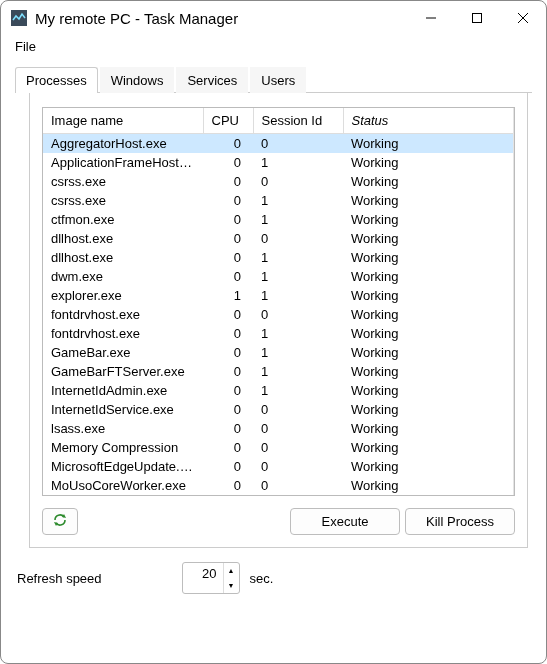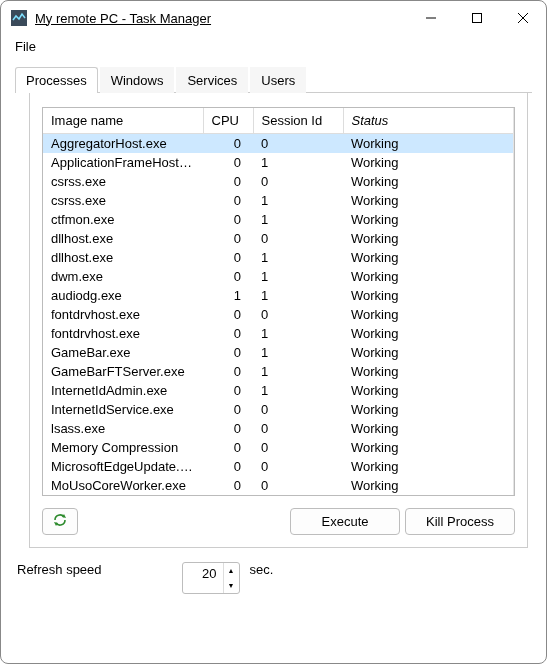--- a/index.html
+++ b/index.html
@@ -22,21 +22,21 @@
     display: flex;
     align-items: center;
     height: 34px;
     padding: 0 0 0 10px;
   }
   .titlebar .app-icon {
     width: 16px; height: 16px;
     margin-right: 8px;
     display: inline-flex; align-items: center; justify-content: center;
   }
-  .titlebar .title { flex: 0 0 auto; font-size: 13px; text-decoration: underline; }
+  .titlebar .title { flex: 0 0 auto; font-size: 15px; }
   .titlebar .spacer { flex: 1 1 auto; }
   .win-btn {
     width: 46px; height: 34px;
     display: flex; align-items: center; justify-content: center;
     font-size: 14px;
   }
   .win-btn svg { display: block; }
   
   .menubar {
     padding: 2px 10px 6px 10px;
@@ -149,21 +149,21 @@
     border-radius: 4px;
     padding: 5px 0;
     font-size: 13px;
     text-align: center;
     min-width: 110px;
   }
   .btn.small { min-width: 36px; padding: 4px 6px; }
   
   .footer {
     display: flex;
-    align-items: flex-start;
+    align-items: center;
     gap: 10px;
     padding: 14px 16px 18px 16px;
     font-size: 13px;
   }
   .spinner {
     display: inline-flex;
     align-items: stretch;
     border: 1px solid #bdbdbd;
     border-radius: 3px;
     overflow: hidden;
@@ -290,21 +290,21 @@
                 <td class="c-sid">1</td>
                 <td class="c-status">Working</td>
               </tr>
               <tr>
                 <td class="c-name">dwm.exe</td>
                 <td class="c-cpu">0</td>
                 <td class="c-sid">1</td>
                 <td class="c-status">Working</td>
               </tr>
               <tr>
-                <td class="c-name">audiodg.exe</td>
+                <td class="c-name">explorer.exe</td>
                 <td class="c-cpu">1</td>
                 <td class="c-sid">1</td>
                 <td class="c-status">Working</td>
               </tr>
               <tr>
                 <td class="c-name">fontdrvhost.exe</td>
                 <td class="c-cpu">0</td>
                 <td class="c-sid">0</td>
                 <td class="c-status">Working</td>
               </tr>

